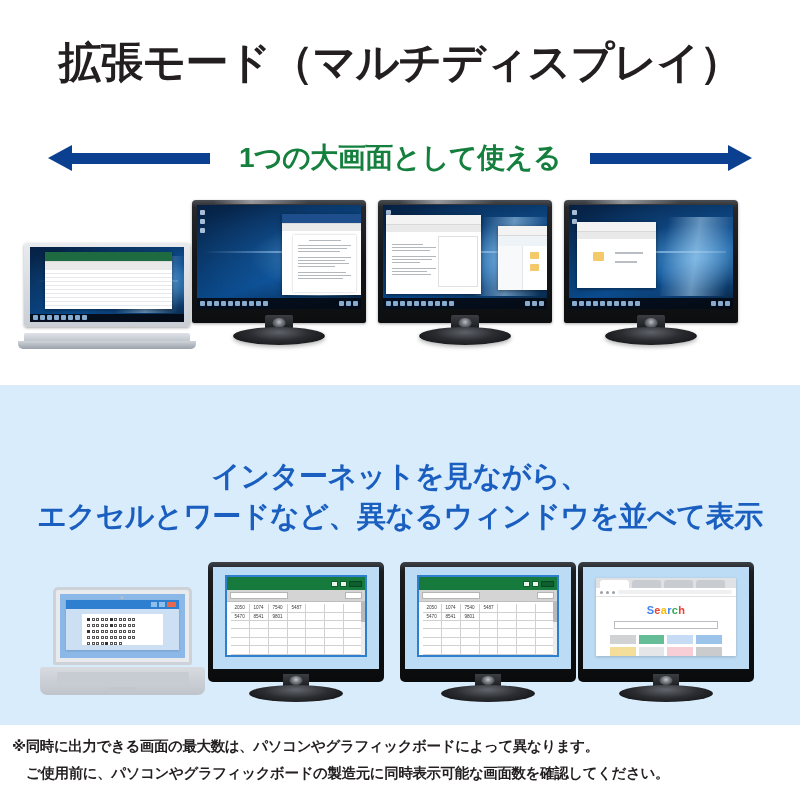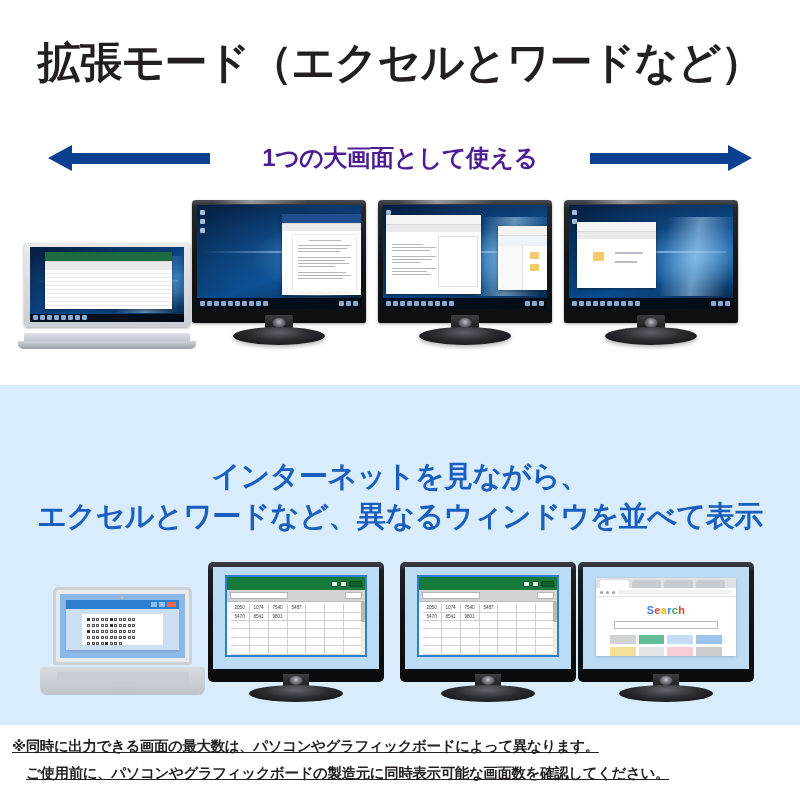--- a/index.html
+++ b/index.html
@@ -37,21 +37,21 @@
     border-right:24px solid #0b3f8f;
   }
   .arrow-right .head{
     position:absolute;right:0;top:0;width:0;height:0;
     border-top:13px solid transparent;border-bottom:13px solid transparent;
     border-left:24px solid #0b3f8f;
   }
   .arrow-text{
     position:absolute;left:0;top:0;width:800px;height:50px;
     display:flex;align-items:center;justify-content:center;
-    font-size:24px;font-weight:bold;color:#4c1d95;
+    font-size:28px;font-weight:bold;color:#15803d;
     letter-spacing:-0.5px;white-space:nowrap;
   }
 
   
   .mon{position:absolute;}
   .mon .bezel{
     position:absolute;left:0;top:0;width:100%;
     background:linear-gradient(180deg,#4a4d52 0%,#26282c 6%,#141518 50%,#0d0e10 100%);
     border-radius:4px 4px 2px 2px;
     padding:5px 5px 14px 5px;
@@ -224,33 +224,33 @@
     border-radius:3px 3px 7px 7px;}
   .fl-keys{position:absolute;left:10%;top:18%;width:80%;height:46%;background:#c7ccd2;border-radius:2px;}
   .fl-pad{position:absolute;left:42%;top:70%;width:16%;height:14%;background:#c2c7cd;border-radius:1px;}
 
   
   .footnote{
     position:absolute;left:0;top:727px;width:800px;height:73px;background:#ffffff;
   }
   .fn-line{
     position:absolute;left:12px;width:780px;
-    font-size:14.5px;color:#231f20;font-weight:bold;letter-spacing:-0.4px;white-space:nowrap;text-decoration:underline;
+    font-size:14.5px;color:#231f20;font-weight:bold;letter-spacing:-0.4px;white-space:nowrap;
   }
   .fn-line.f1{top:737px;}
   .fn-line.f2{top:764px;left:26px;}
 </style>
 </head>
 <body>
 
 <div class="page">
 
   <div class="top-section">
 
-    <div class="page-title">拡張モード（エクセルとワードなど）</div>
+    <div class="page-title">拡張モード（マルチディスプレイ）</div>
 
     <div class="arrow-band">
       <div class="arrow-left">
         <div class="head"></div>
           <div class="shaft"></div>
       </div>
       <div class="arrow-right">
         <div class="shaft"></div>
           <div class="head"></div>
       </div>

